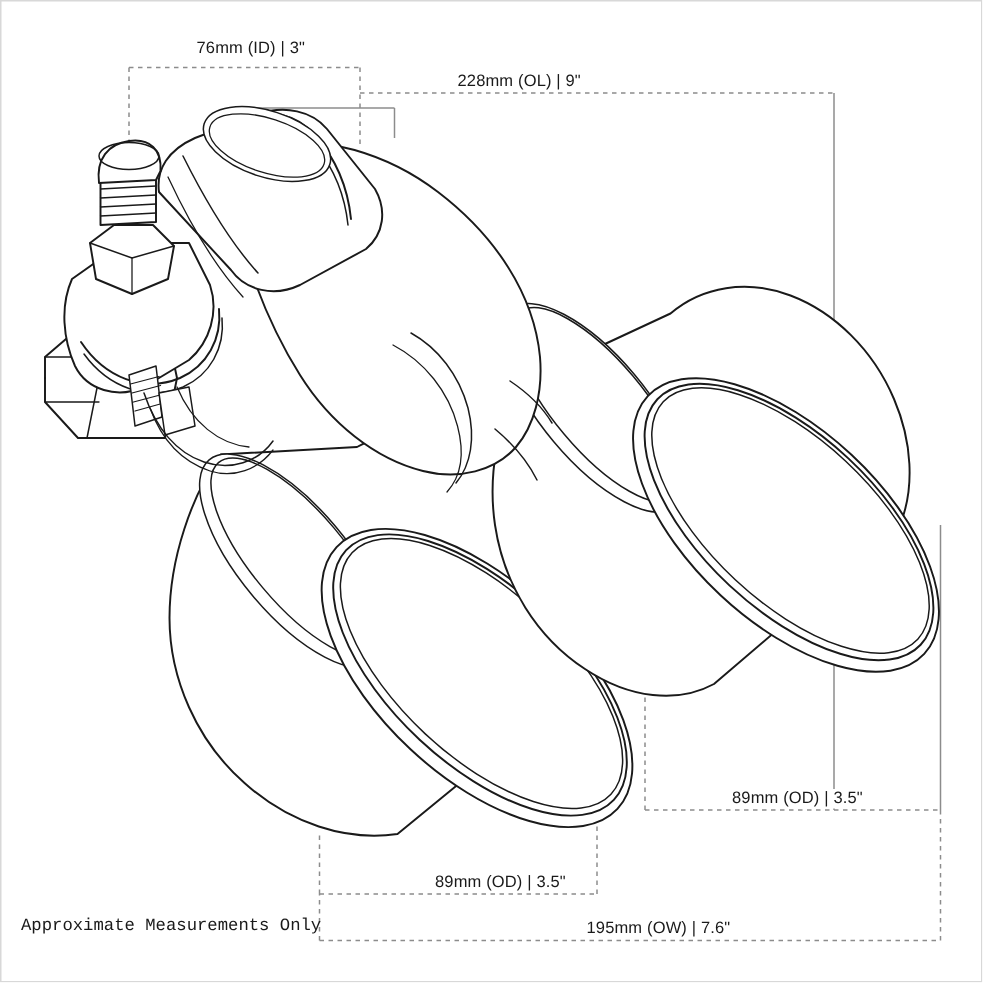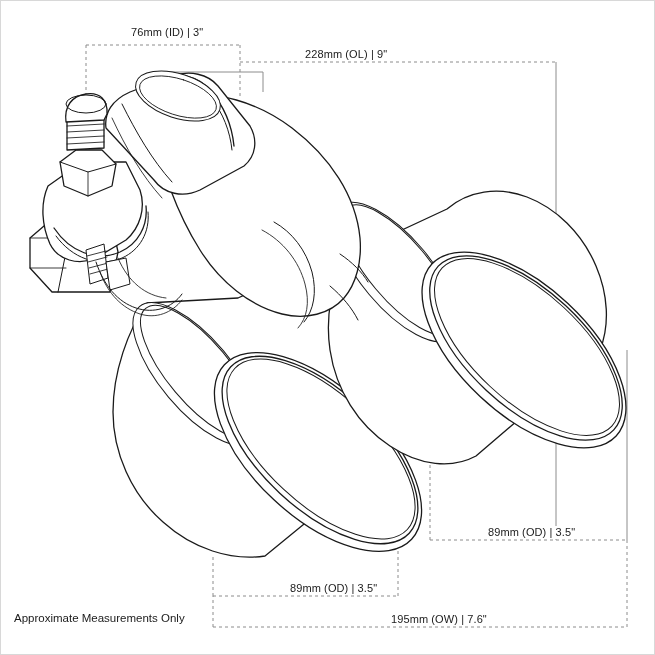--- a/index.html
+++ b/index.html
@@ -30,21 +30,21 @@
     font-size: 11px;
     color: #1a1a1a;
     white-space: nowrap;
     letter-spacing: 0.1px;
     background: #ffffff;
     padding: 0 3px;
     line-height: 13px;
   }
   .note-label {
     position: absolute;
-    font-family: Liberation Sans, sans-serif;
+    font-family: Liberation Mono, monospace;
     font-size: 11.5px;
     color: #1a1a1a;
     white-space: nowrap;
     line-height: 14px;
   }
   .border-frame {
     position: absolute;
     left: 0; top: 0;
     width: 653px;
     height: 653px;

